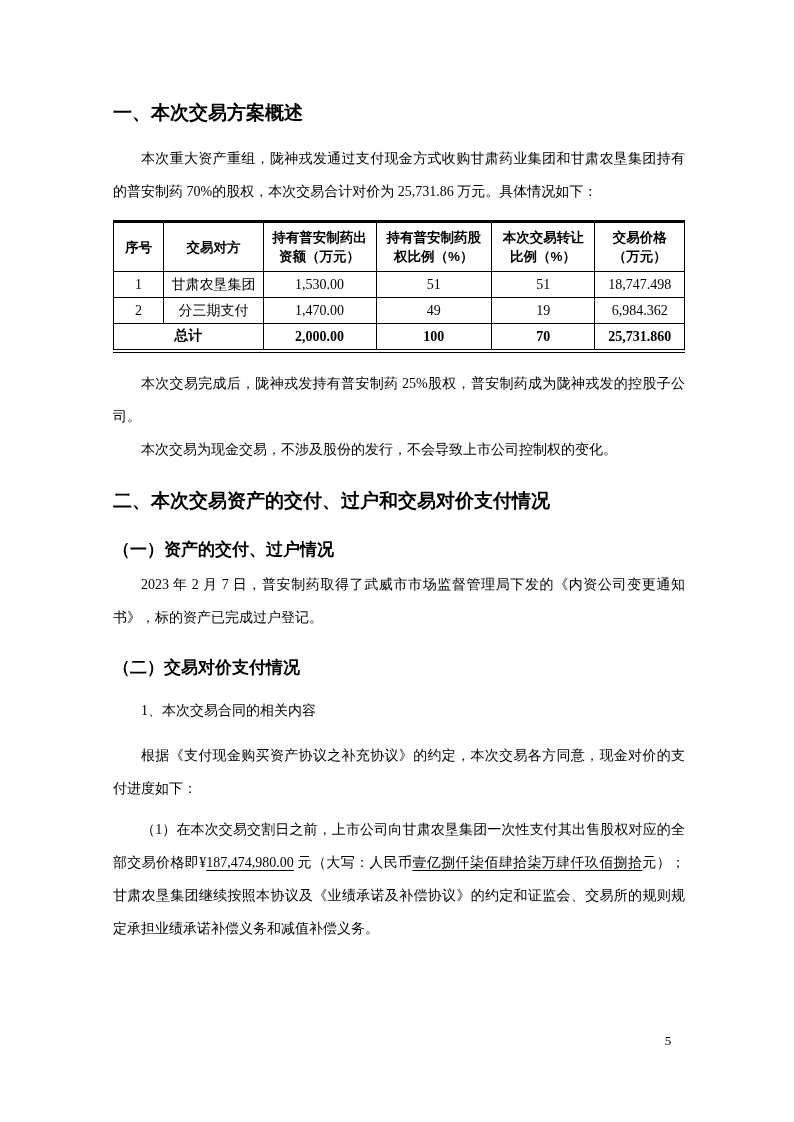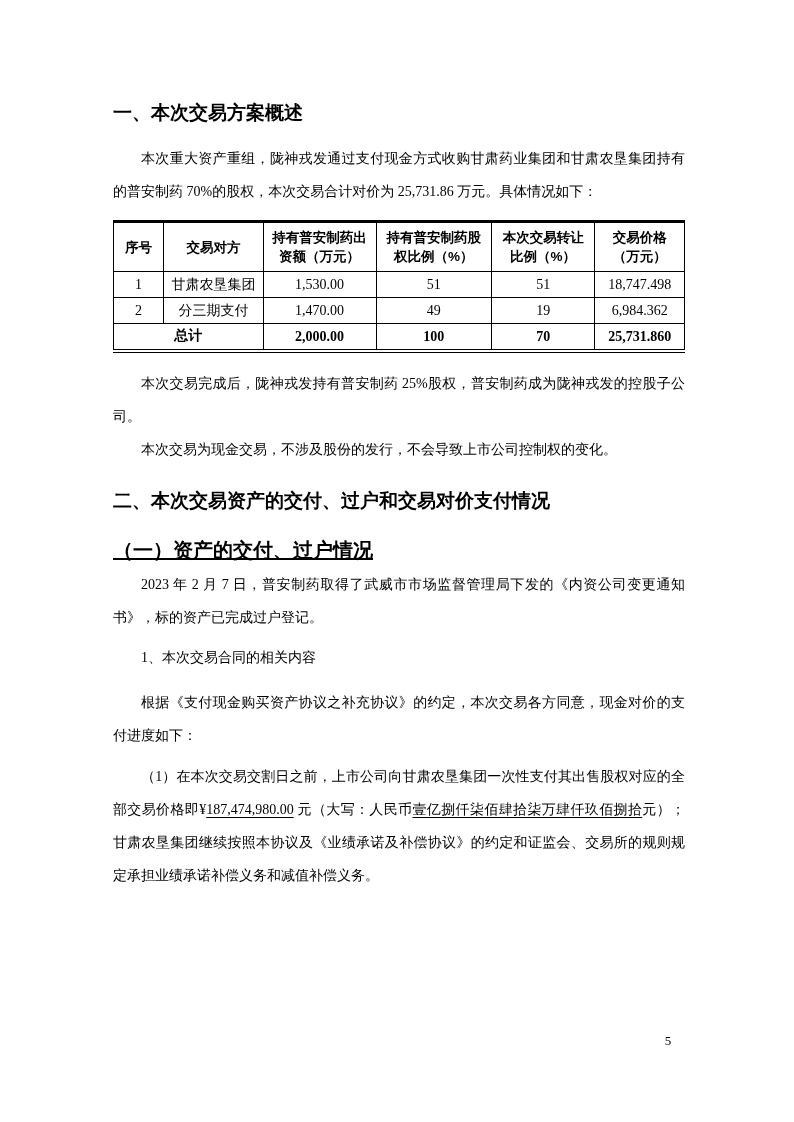--- a/index.html
+++ b/index.html
@@ -22,43 +22,42 @@
   .h1 {
     font-family: "Liberation Sans", sans-serif;
     font-weight: bold;
     font-size: 19px;
     line-height: 26px;
     margin: 0;
   }
   .h2 {
     font-family: "Liberation Sans", sans-serif;
     font-weight: bold;
-    font-size: 20px;
+    font-size: 17px;
     line-height: 24px;
     margin: 0;
-    text-decoration: underline;
   }
   .body-p {
     font-family: "Liberation Serif", serif;
     font-size: 14px;
     line-height: 33px;
     text-align: justify;
     text-indent: 2em;
     margin: 0;
   }
   .u { text-decoration: underline; text-underline-offset: 3px; }
 
   .mt-p1   { margin-top: 16px; }
   .mt-tbl  { margin-top: 12px; }
   .mt-p2   { margin-top: 14px; }
   .mt-h2a  { margin-top: 22px; }
   .mt-h3a  { margin-top: 24px; }
   .mt-pa   { margin-top: 6px; }
   .mt-h3b  { margin-top: 22px; }
-  .mt-item { margin-top: 7px; }
+  .mt-item { margin-top: 14px; }
   .mt-pb   { margin-top: 12px; }
   .mt-pc   { margin-top: 8px; }
   .mt-pd   { margin-top: 2px; }
 
   table.deal {
     width: 100%;
     border-collapse: collapse;
     table-layout: fixed;
   }
   table.deal th, table.deal td {
@@ -161,20 +160,21 @@
     </table>
 
     <p class="body-p mt-p2">本次交易完成后，陇神戎发持有普安制药 25%股权，普安制药成为陇神戎发的控股子公司。</p>
     <p class="body-p">本次交易为现金交易，不涉及股份的发行，不会导致上市公司控制权的变化。</p>
 
     <h1 class="h1 mt-h2a">二、本次交易资产的交付、过户和交易对价支付情况</h1>
 
     <h2 class="h2 mt-h3a">（一）资产的交付、过户情况</h2>
     <p class="body-p mt-pa">2023 年 2 月 7 日，普安制药取得了武威市市场监督管理局下发的《内资公司变更通知书》，标的资产已完成过户登记。</p>
 
+    <h2 class="h2 mt-h3b">（二）交易对价支付情况</h2>
     <p class="body-p mt-item">1、本次交易合同的相关内容</p>
     <p class="body-p mt-pb">根据《支付现金购买资产协议之补充协议》的约定，本次交易各方同意，现金对价的支付进度如下：</p>
 
     <p class="body-p mt-pc"><span>（1）在本次交易交割日之前，上市公司向甘肃农垦集团一次性支付其出售股权对应的全部交易价格即¥</span><span class="u">187,474,980.00</span><span> 元（大写：人民币</span><span class="u">壹亿捌仟柒佰肆拾柒万肆仟玖佰捌拾</span><span>元）；甘肃农垦集团继续按照本协议及《业绩承诺及补偿协议》的约定和证监会、交易所的规则规定承担业绩承诺补偿义务和减值补偿义务。</span></p>
 
 
   </div>
 
   <div class="page-number">5</div>
 </div>

